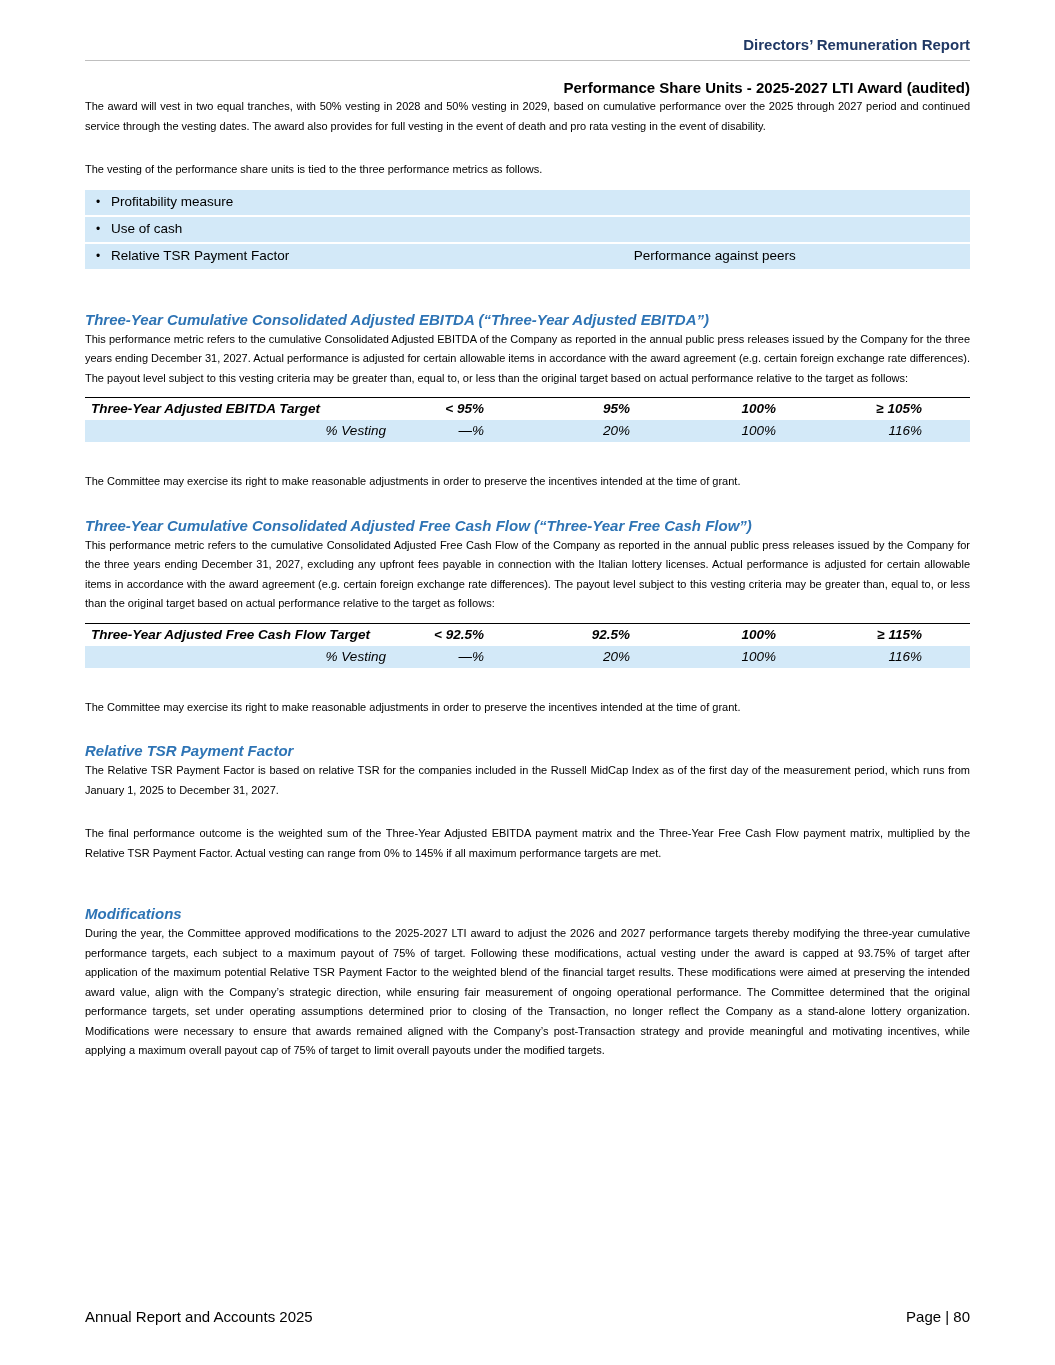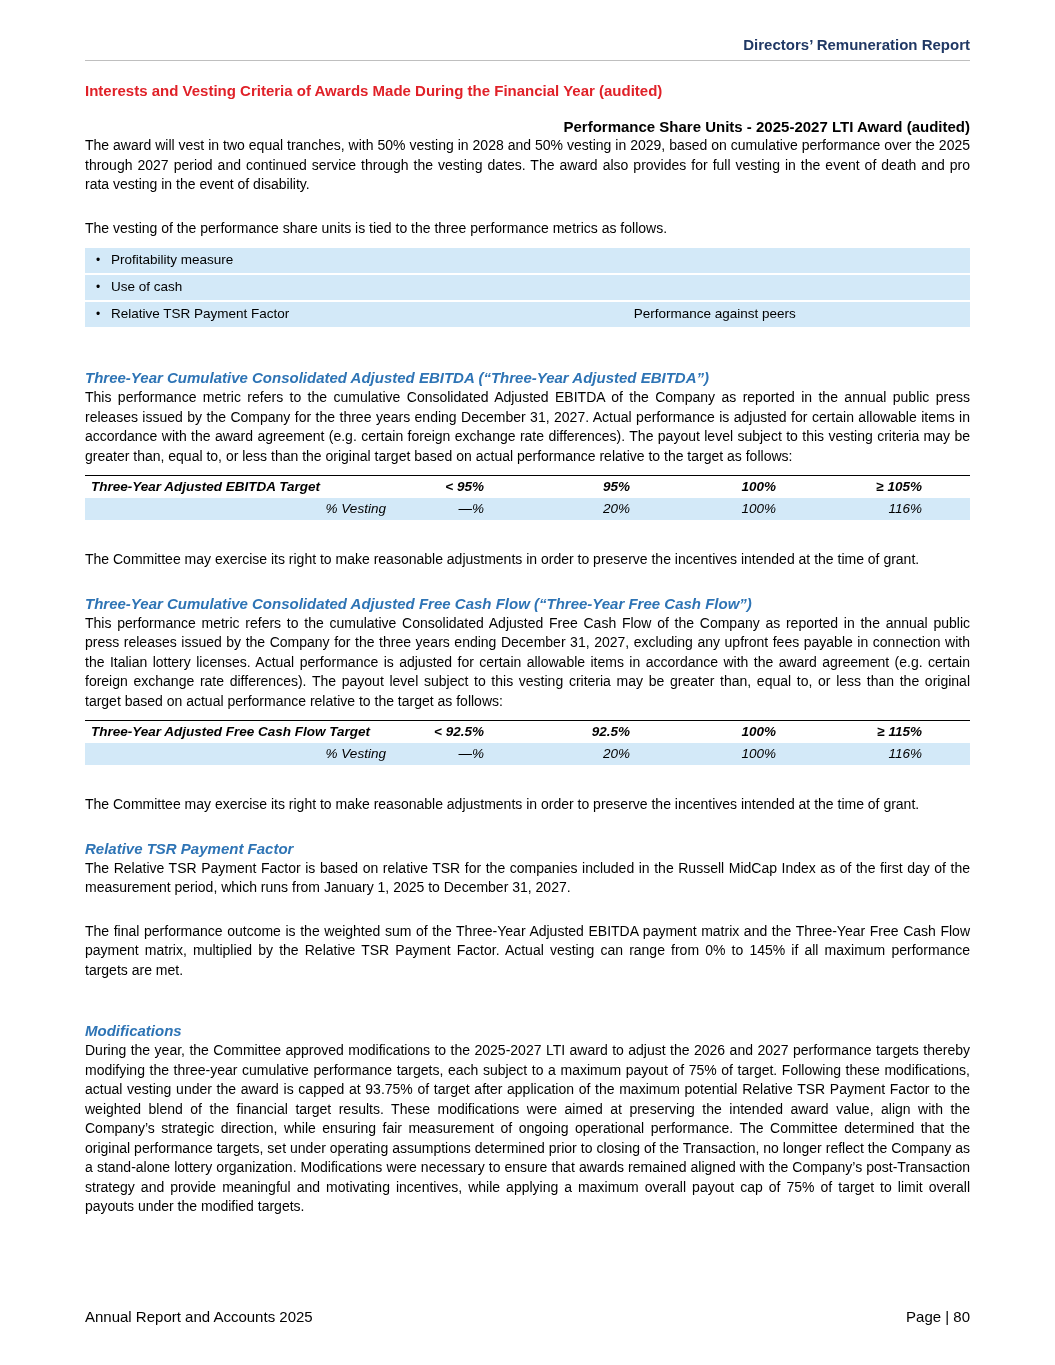--- a/index.html
+++ b/index.html
@@ -21,21 +21,21 @@
     color:var(--header-navy);font-weight:bold;
     font-size:15px;line-height:18px;padding-left:3px;text-align:right;
   }
   .header-rule{border:none;border-top:1.5px solid var(--rule-gray);margin-top:6px;}
 
   .red-heading{
     color:var(--heading-red);font-weight:bold;font-size:15px;line-height:19px;margin-top:20px;
   }
   .bold-heading{font-weight:bold;font-size:15px;line-height:19px;margin-top:17px;text-align:right;}
 
-  p.body{font-size:14px;line-height:19.5px;text-align:justify;}
+  p.body{font-size:11px;line-height:19.5px;text-align:justify;}
   p.spaced{margin-top:24px;}
 
   
   .metrics-table{margin-top:10px;}
   .metric-row{
     display:flex;align-items:center;background:var(--row-blue);
     padding:4px 0 5px 0;margin-bottom:2px;font-size:13.5px;line-height:16px;
   }
   .m-bullet{flex:none;width:26px;text-align:center;font-size:12px;}
   .m-name{flex:1;}
@@ -74,21 +74,20 @@
 </head>
 <body>
 
 <div class="page">
 
   <header>
     <div class="doc-title">Directors’ Remuneration Report</div>
     <div class="header-rule"></div>
   </header>
 
-  <h1 class="red-heading">Interests and Vesting Criteria of Awards Made During the Financial Year (audited)</h1>
 
   <h2 class="bold-heading">Performance Share Units - 2025-2027 LTI Award (audited)</h2>
   <p class="body">The award will vest in two equal tranches, with 50% vesting in 2028 and 50% vesting in 2029, based on cumulative performance over the 2025 through 2027 period and continued service through the vesting dates. The award also provides for full vesting in the event of death and pro rata vesting in the event of disability.</p>
   <p class="body spaced">The vesting of the performance share units is tied to the three performance metrics as follows.</p>
 
   <div class="metrics-table">
     <div class="metric-row">
       <span class="m-bullet">•</span>
       <span class="m-desc">Profitability measure</span>
     </div>

